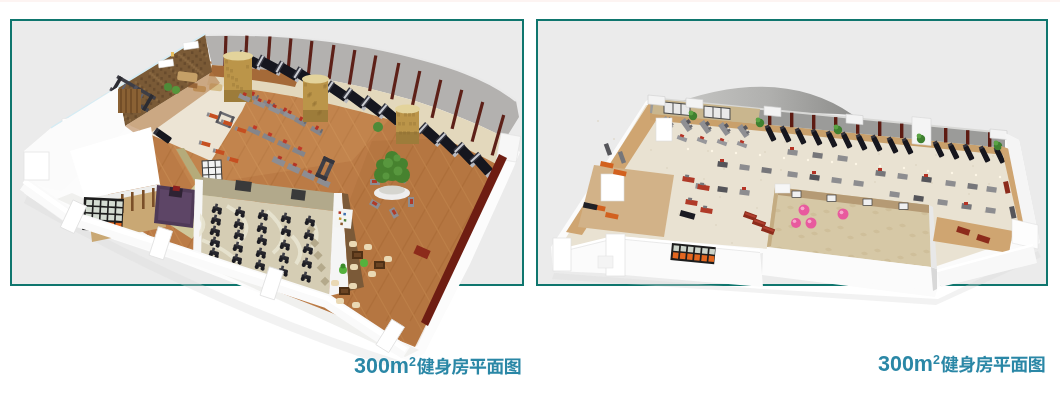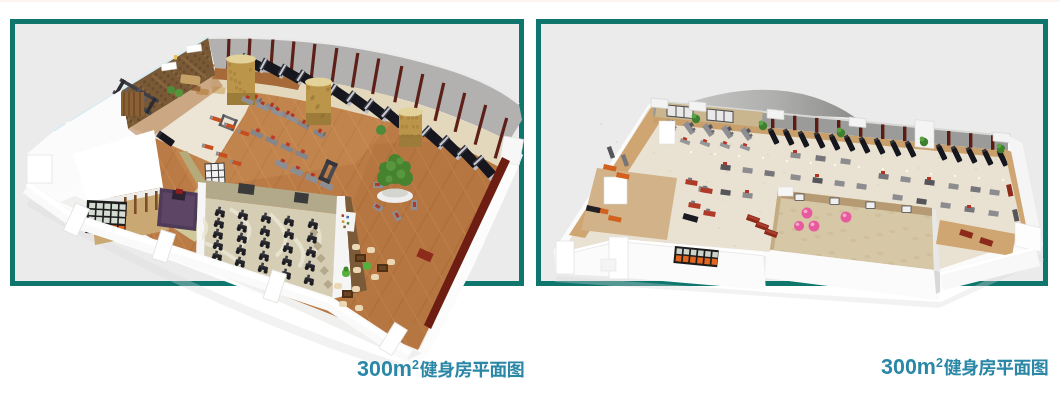--- a/index.html
+++ b/index.html
@@ -1,16 +1,16 @@
 <!DOCTYPE html>
 <html><head><meta charset="utf-8"><style>
 html,body{margin:0;padding:0;width:1060px;height:400px;background:#ffffff;overflow:hidden;
 font-family:"Liberation Sans",sans-serif;}
 #top{position:absolute;left:0;top:0;width:1060px;height:2px;background:#fdf4f2;}
-.panel{position:absolute;top:19px;height:267px;background:#ebebeb;border:5px solid #0f766e;box-sizing:border-box;}
+.panel{position:absolute;top:19px;height:267px;background:#ebebeb;border:2px solid #0f766e;box-sizing:border-box;}
 #p1{left:10px;width:514px;}
 #p2{left:536px;width:512px;}
 svg{display:block;}
 </style></head>
 <body>
 <div id="top"></div>
 <div id="p1" class="panel">
 <svg width="512" height="358" viewBox="0 0 512 358">
 <polygon points="193,13 260,17 330,37 420,73 497,122 508,131 501,148 458,243 412,333 396,340 310,296 160,238 55,203 12,172 12,130 39,107" fill="#fcfcfc"></polygon>
       <polygon points="45,178 393,336 407,329 60,172" fill="#f0f0ee"></polygon>

